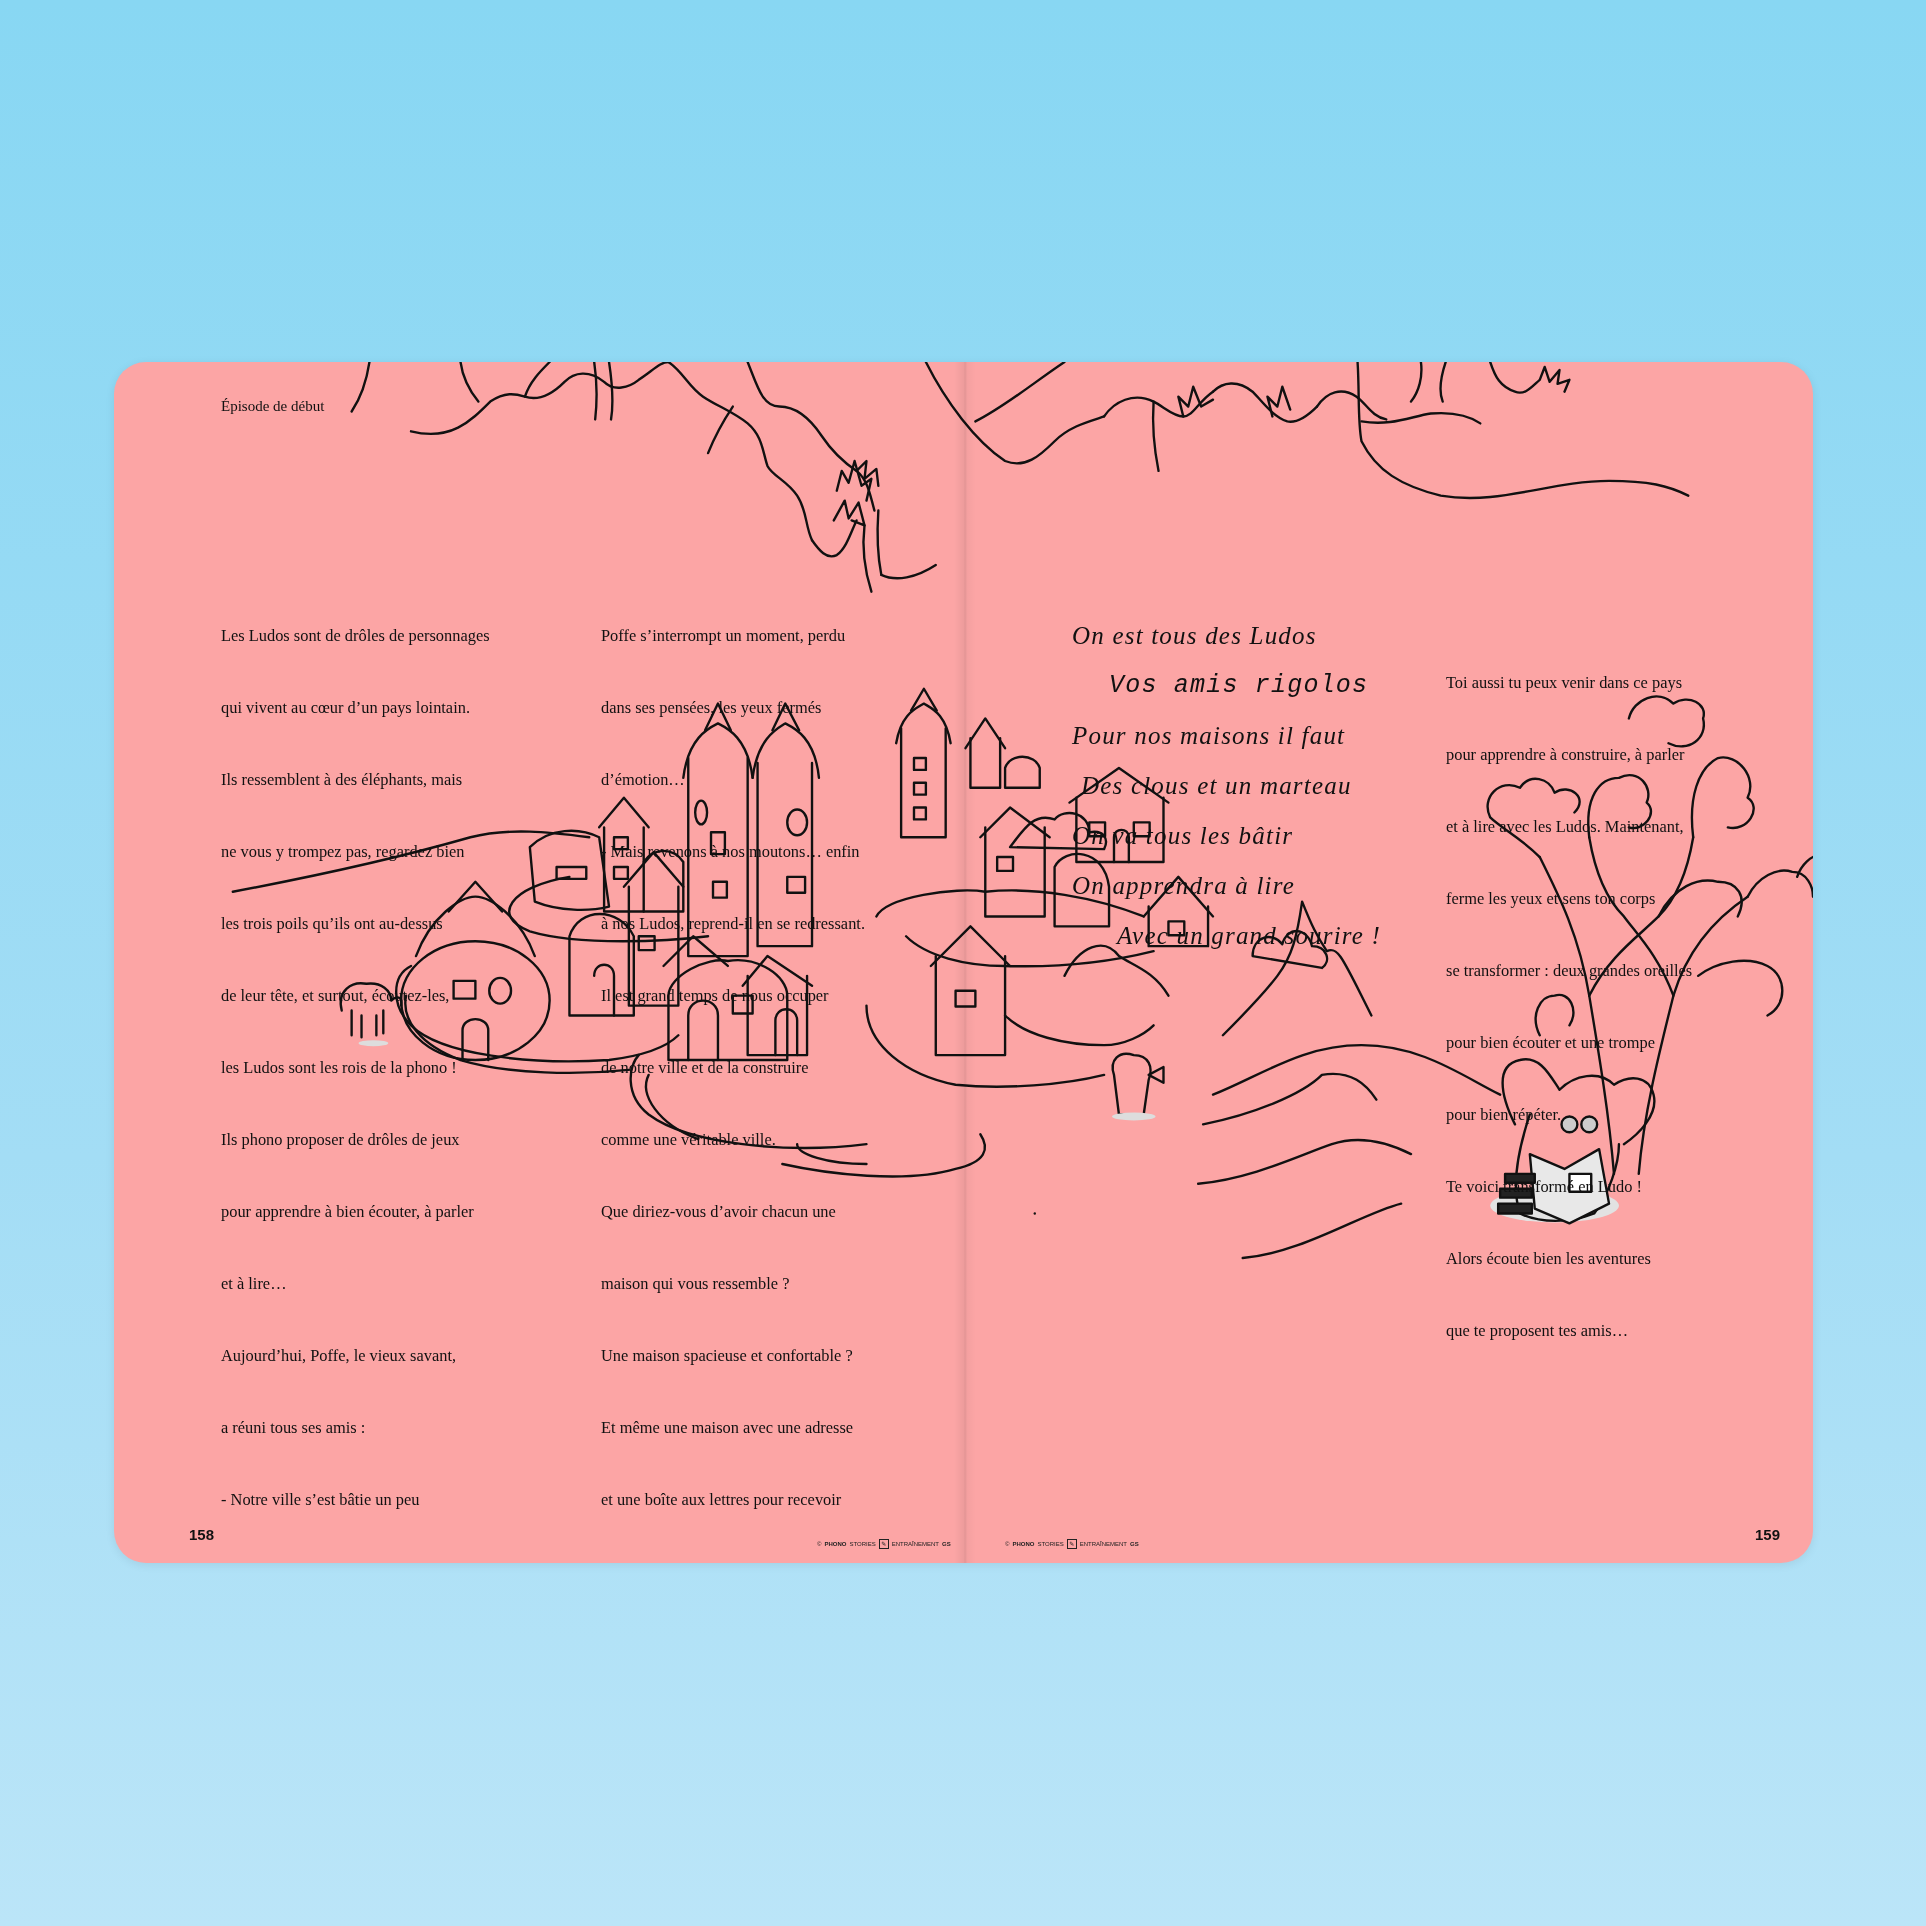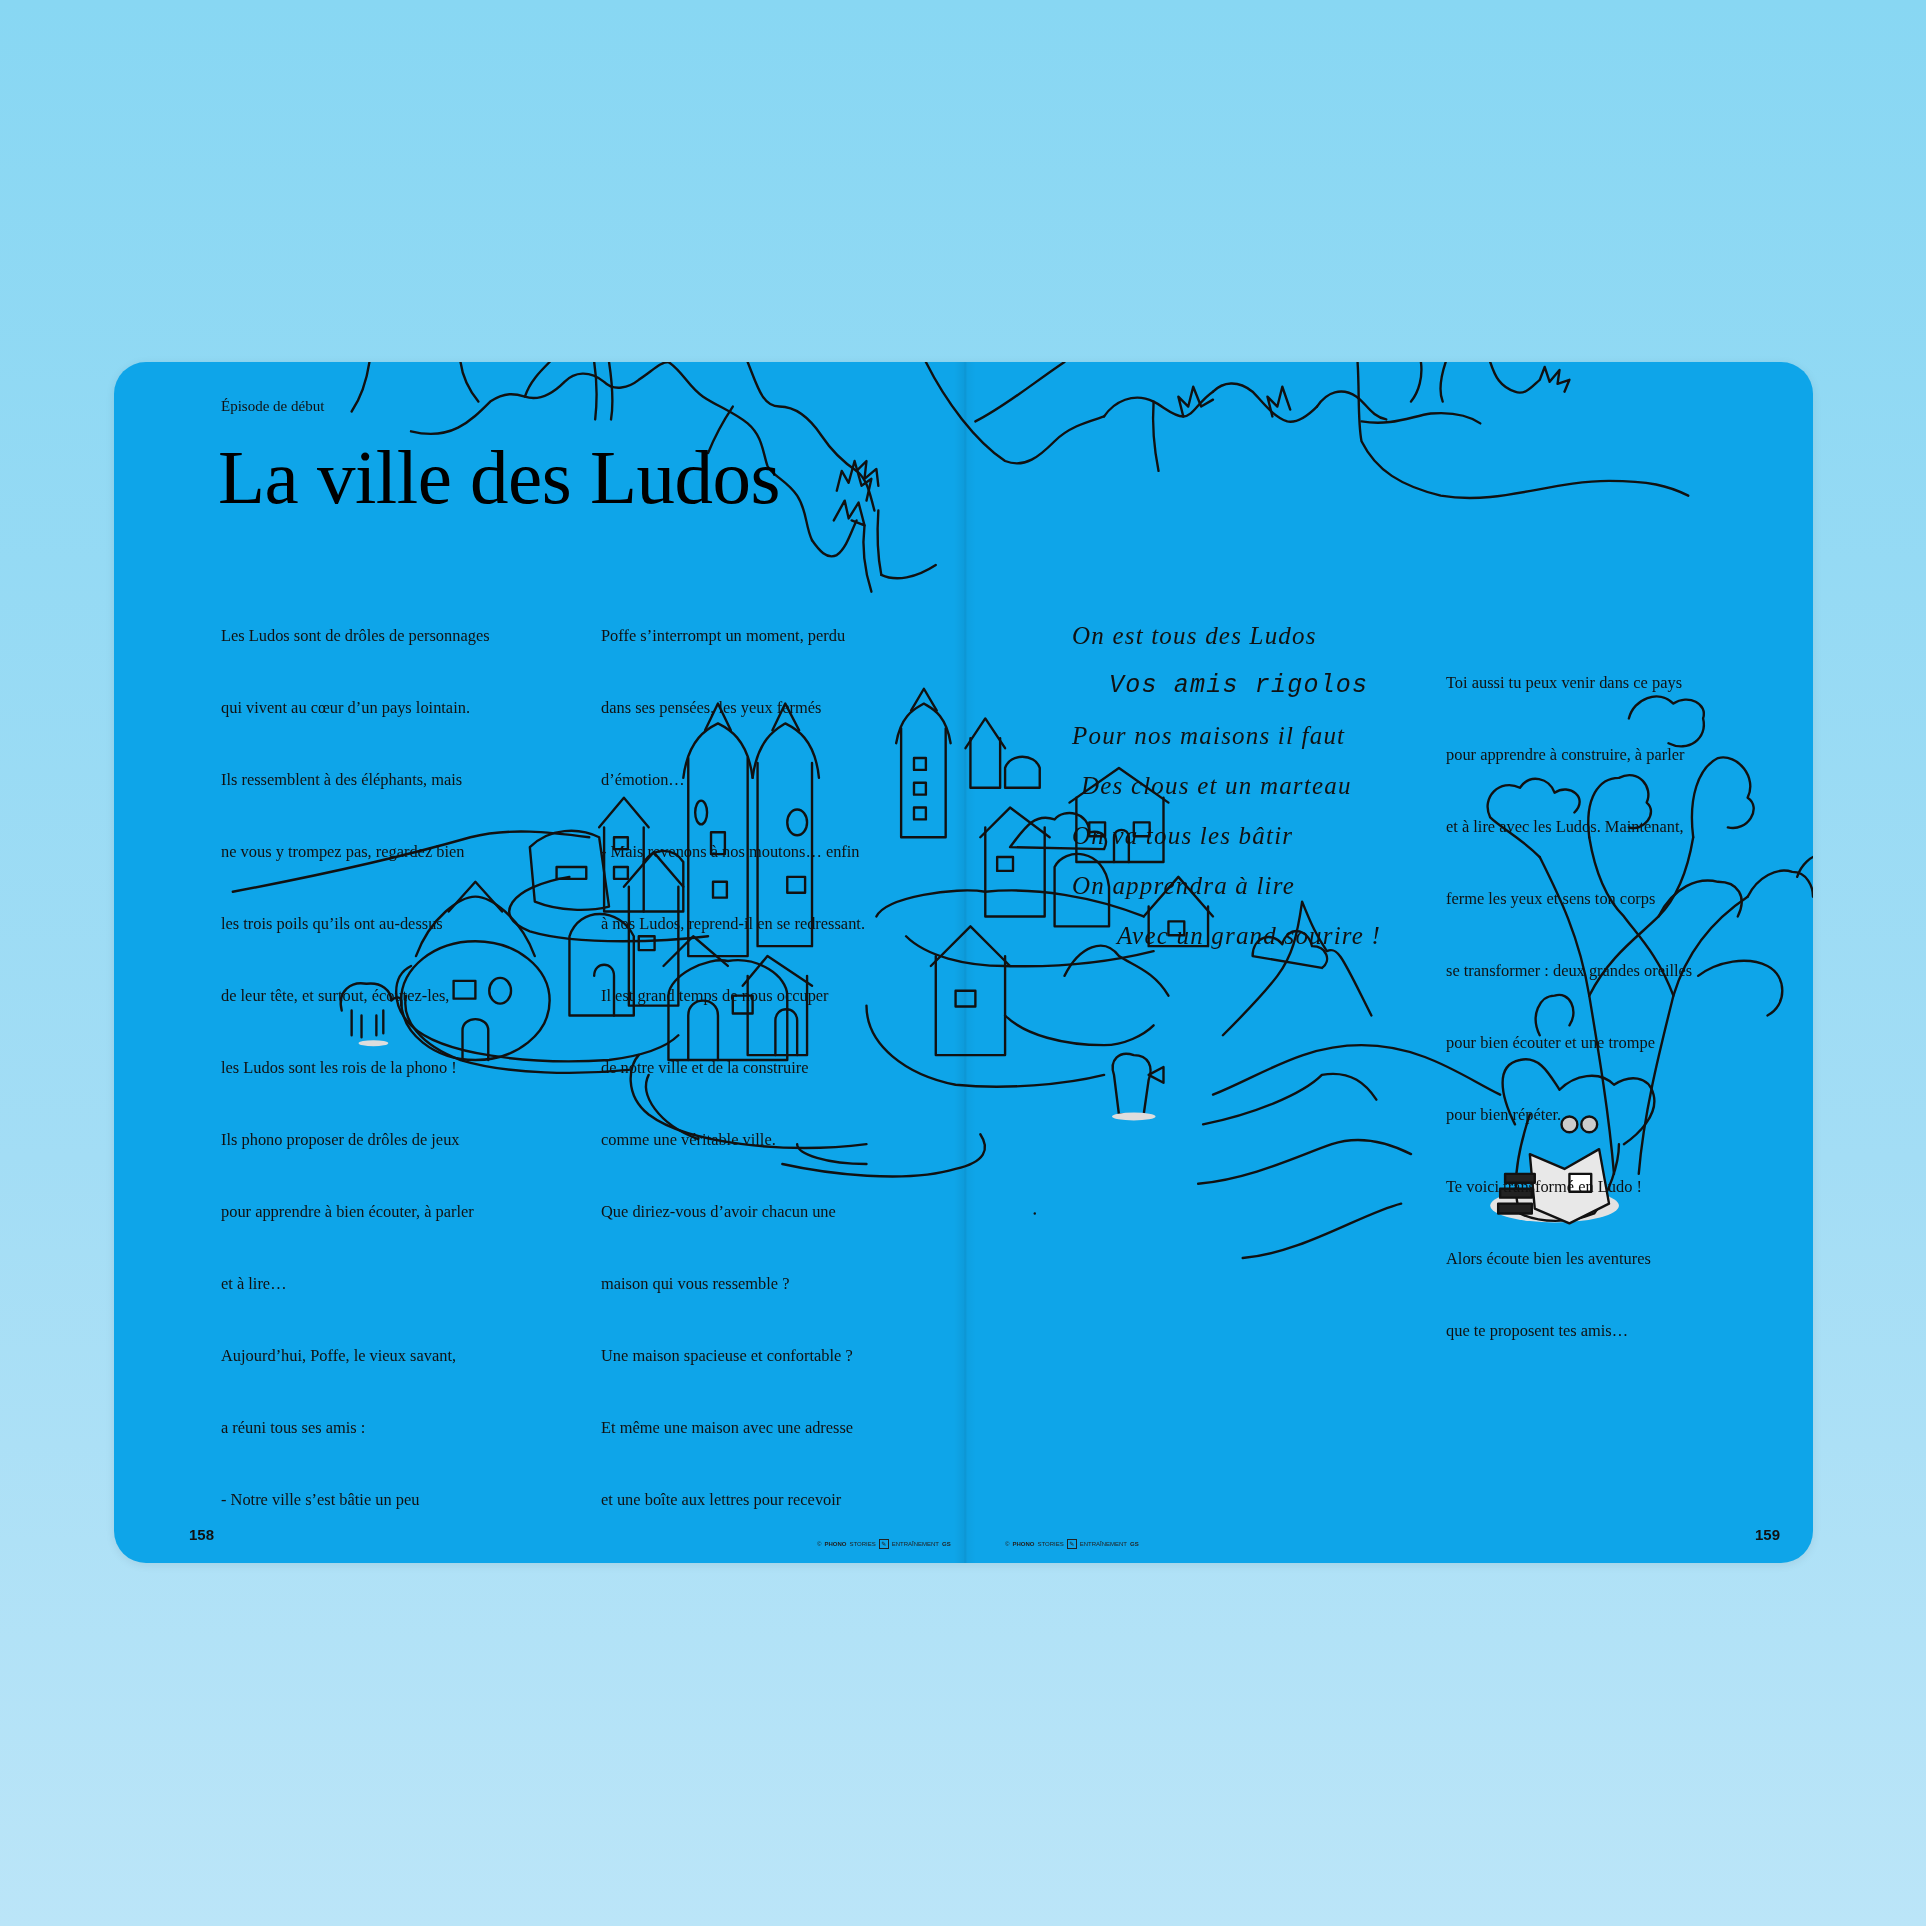--- a/index.html
+++ b/index.html
@@ -3,21 +3,21 @@
 <meta charset="utf-8">
 <style>
   html, body { margin: 0; padding: 0; }
   body {
     width: 1927px; height: 1927px; overflow: hidden; position: relative;
     background: linear-gradient(180deg, #88d7f3 0%, #a3ddf5 60%, #bbe5f8 100%);
     font-family: "Liberation Serif", "DejaVu Serif", serif;
   }
   .spread {
     position: absolute; left: 114px; top: 362px; width: 1699px; height: 1201px;
-    background: #0ea5e9; border-radius: 32px; overflow: hidden;
+    background: #fca5a5; border-radius: 32px; overflow: hidden;
     box-shadow: 0 2px 10px rgba(0,0,0,0.08);
   }
   .spine {
     position: absolute; left: 840px; top: 0; width: 22px; height: 100%;
     background: linear-gradient(90deg, rgba(0,0,0,0) 0%, rgba(0,0,0,0.06) 45%, rgba(0,0,0,0.10) 50%, rgba(0,0,0,0.03) 60%, rgba(0,0,0,0) 100%);
     pointer-events: none;
   }
   svg.art { position: absolute; left: 0; top: 0; width: 1699px; height: 1201px; }
   svg.art path, svg.art ellipse, svg.art rect, svg.art circle, svg.art polyline, svg.art polygon {
     fill: none; stroke: #111; stroke-width: 2.4; stroke-linecap: round; stroke-linejoin: round;
@@ -235,21 +235,20 @@
       <rect x="1470" y="820" width="22" height="18" style="fill:#fff"></rect>
       <rect x="1405" y="820" width="30" height="9" style="fill:#222"></rect>
       <rect x="1400" y="835" width="32" height="9" style="fill:#222"></rect>
       <rect x="1398" y="850" width="34" height="10" style="fill:#222"></rect>
     </g>
   </svg>
 
   <div class="spine"></div>
 
   <div class="kicker">Épisode de début</div>
-  <div class="title">La ville des Ludos</div>
 
   <div class="col col-a">
     <div>Les Ludos sont de drôles de personnages</div>
     <div>qui vivent au cœur d’un pays lointain.</div>
     <div>Ils ressemblent à des éléphants, mais</div>
     <div>ne vous y trompez pas, regardez bien</div>
     <div>les trois poils qu’ils ont au-dessus</div>
     <div>de leur tête, et surtout, écoutez-les,</div>
     <div>les Ludos sont les rois de la phono !</div>
     <div>Ils phono proposer de drôles de jeux</div>

